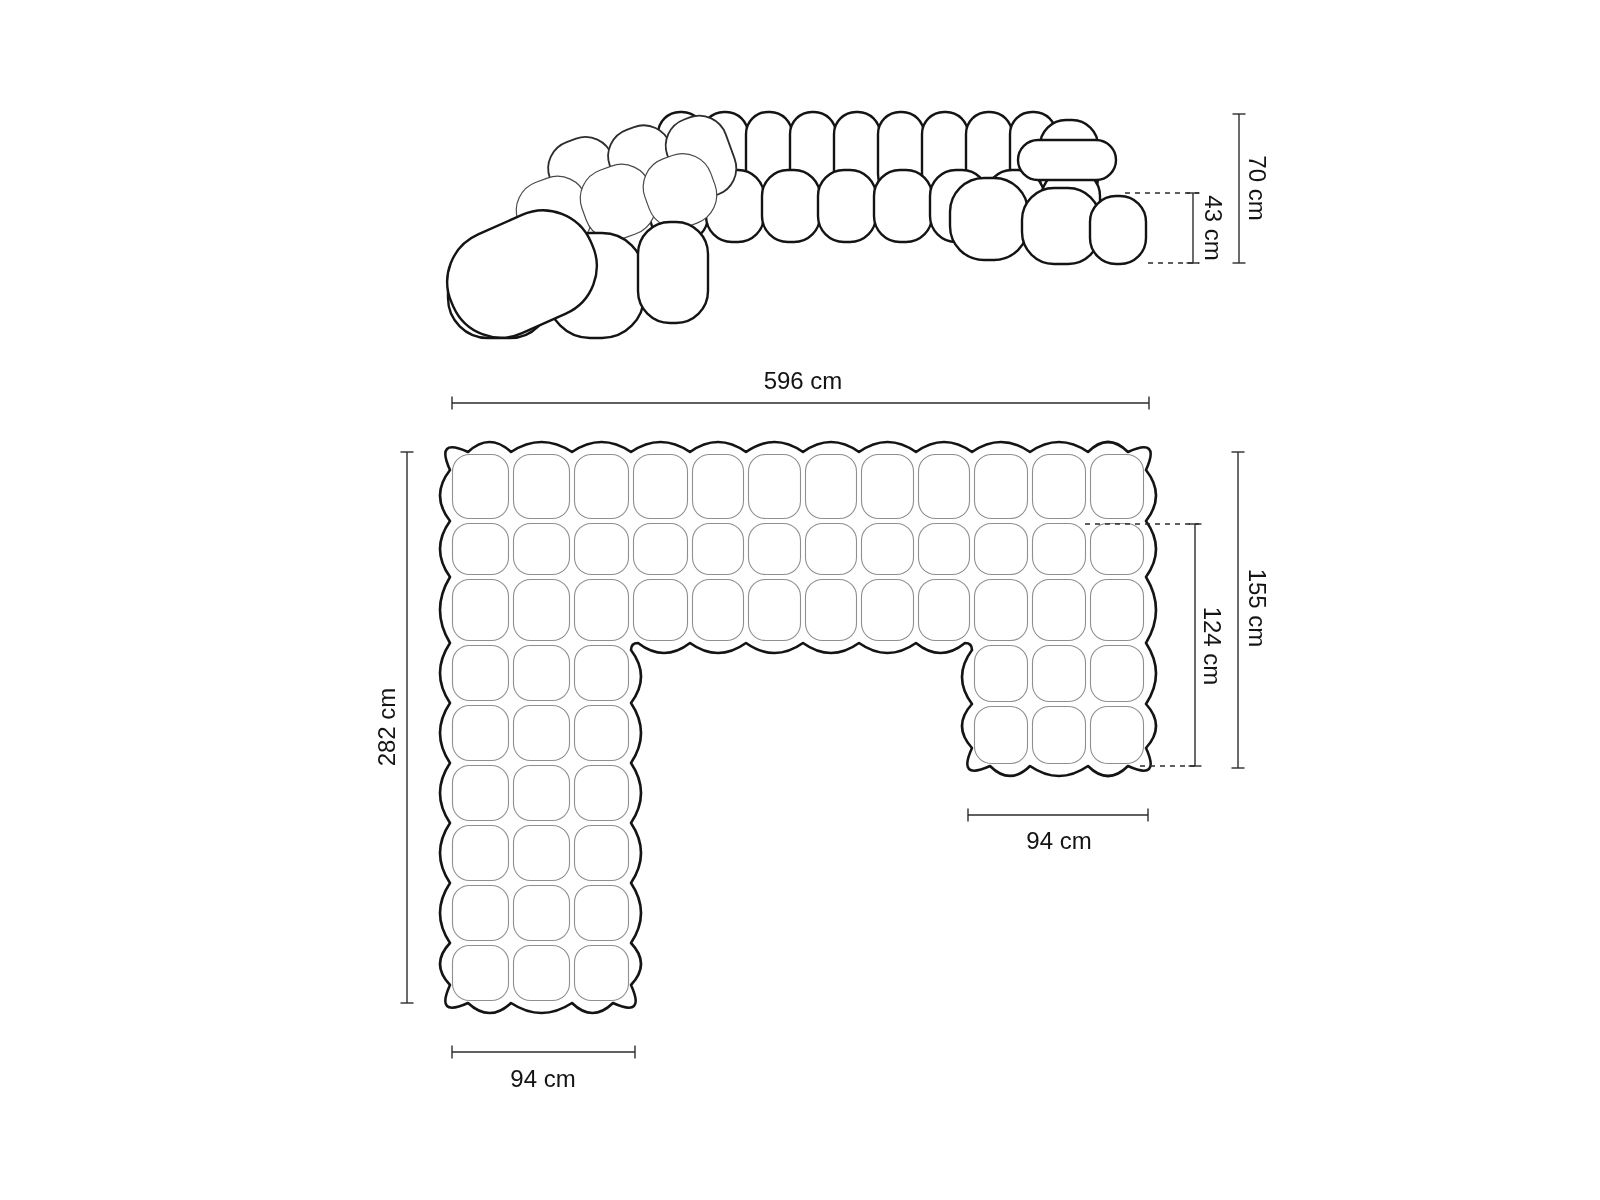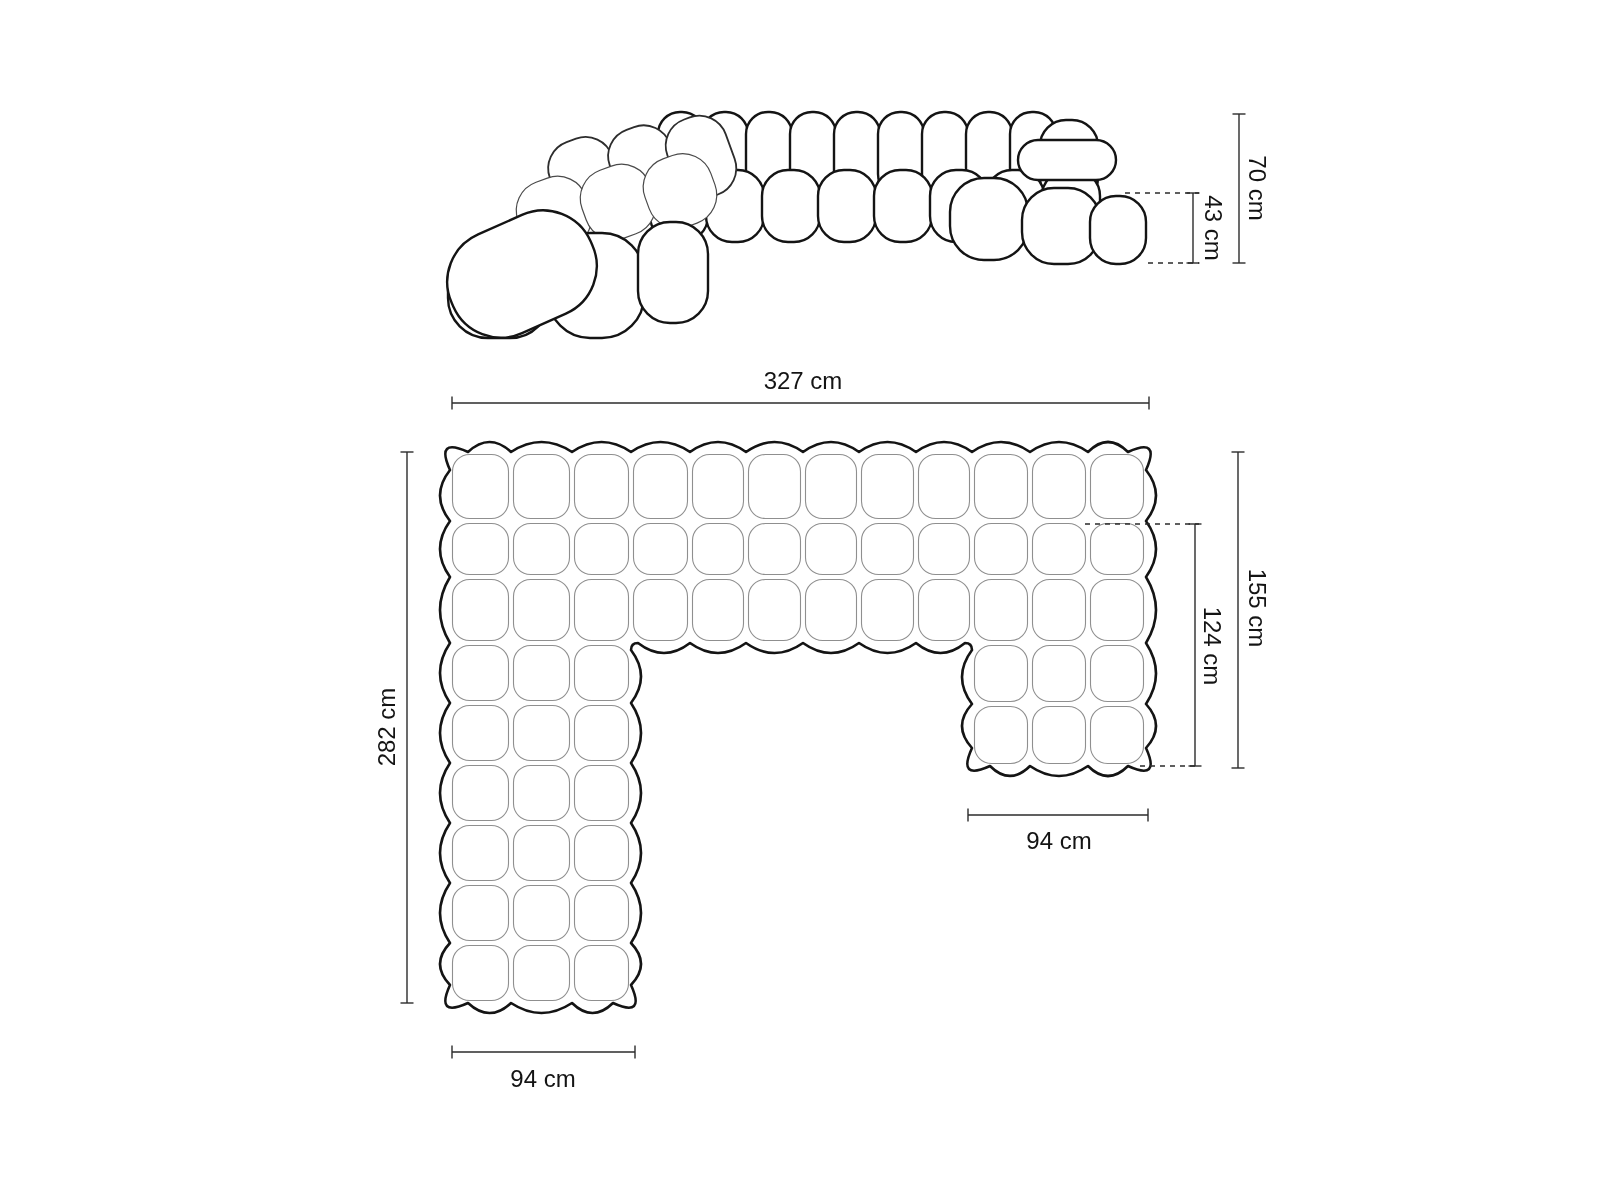--- a/index.html
+++ b/index.html
@@ -145,21 +145,21 @@
         <line x1="1188.5" y1="766" x2="1201.5" y2="766" stroke="#2b2b2b" stroke-width="1.4"></line>
         <line x1="968" y1="815" x2="1148" y2="815" stroke="#2b2b2b" stroke-width="1.4"></line>
         <line x1="968" y1="808.5" x2="968" y2="821.5" stroke="#2b2b2b" stroke-width="1.4"></line>
         <line x1="1148" y1="808.5" x2="1148" y2="821.5" stroke="#2b2b2b" stroke-width="1.4"></line>
         <line x1="452" y1="1052" x2="635" y2="1052" stroke="#2b2b2b" stroke-width="1.4"></line>
         <line x1="452" y1="1045.5" x2="452" y2="1058.5" stroke="#2b2b2b" stroke-width="1.4"></line>
         <line x1="635" y1="1045.5" x2="635" y2="1058.5" stroke="#2b2b2b" stroke-width="1.4"></line>
       </g>
   </svg>
 
-  <div class="dim-label" style="left:743px;top:367px;">327 cm</div>
+  <div class="dim-label" style="left:743px;top:367px;">596 cm</div>
 
   <div class="dim-label rotm90" style="left:327px;top:713px;">282 cm</div>
 
   <div class="dim-label rot90" style="left:1197px;top:174px;">70 cm</div>
 
   <div class="dim-label rot90" style="left:1153px;top:214px;">43 cm</div>
 
   <div class="dim-label rot90" style="left:1197px;top:594px;">155 cm</div>
 
   <div class="dim-label rot90" style="left:1152px;top:632px;">124 cm</div>

